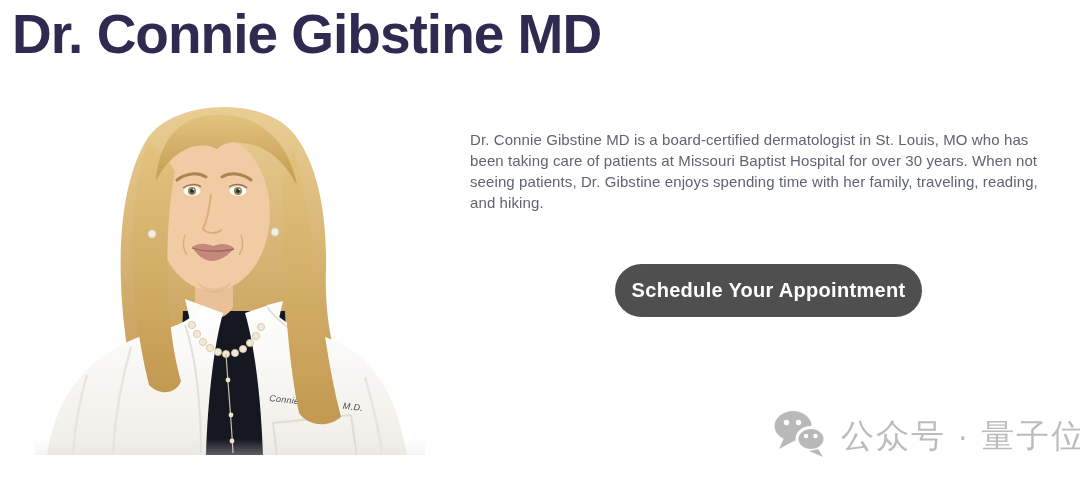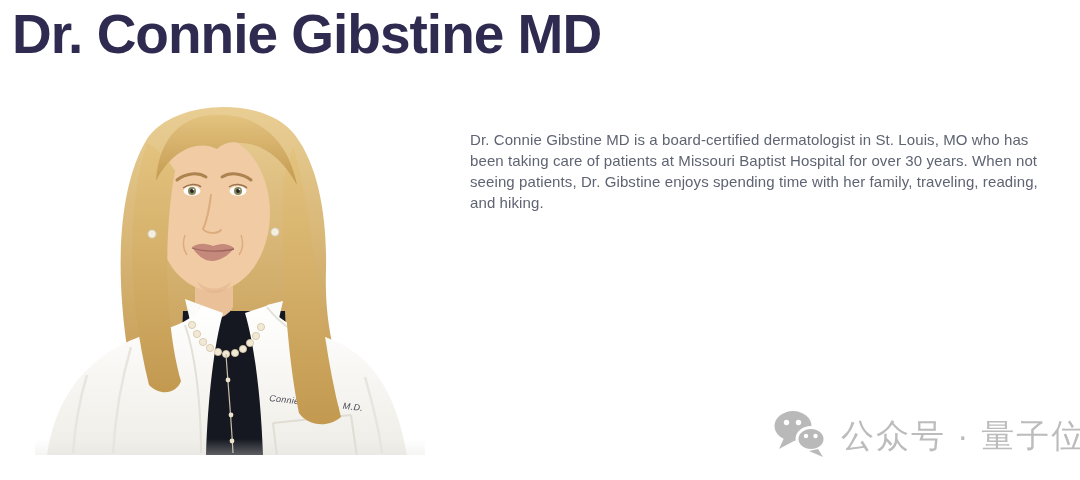--- a/index.html
+++ b/index.html
@@ -148,20 +148,21 @@
       <path d="M 150,150 C 147,158 148,164 152,170" stroke="#dcab7e" stroke-width="1.4" fill="none"></path>
       <path d="M 206,150 C 209,158 208,164 204,170" stroke="#dcab7e" stroke-width="1.4" fill="none"></path>
       <path d="M 157,162 C 165,157 172,159 178,161 C 184,159 191,157 199,163 C 193,172 183,176 177,176 C 169,176 162,170 157,162 Z" fill="#c5897b"></path>
       <path d="M 157,163 C 168,167 188,167 199,164" stroke="#9c655c" stroke-width="1.3" fill="none"></path>
     </svg>
     <div class="photo-fade"></div>
   </div>
 
   <p class="bio">Dr. Connie Gibstine MD is a board-certified dermatologist in St. Louis, MO who has been taking care of patients at Missouri Baptist Hospital for over 30 years. When not seeing patients, Dr. Gibstine enjoys spending time with her family, traveling, reading, and hiking.</p>
 
+  <button class="cta-button">Schedule Your Appointment</button>
 
   <div class="watermark">
     <span>
       <svg width="56" height="52" viewBox="0 0 56 50">
         <ellipse cx="21" cy="17" rx="18.5" ry="15" fill="#b9b9b9"></ellipse>
         <path d="M 12,29 L 7,40 L 22,32 Z" fill="#b9b9b9"></path>
         <circle cx="14.5" cy="13.5" r="2.7" fill="#ffffff"></circle>
         <circle cx="26.5" cy="13.5" r="2.7" fill="#ffffff"></circle>
         <ellipse cx="39" cy="30" rx="14" ry="11.5" fill="#b9b9b9" stroke="#ffffff" stroke-width="3"></ellipse>
         <path d="M 46,40 L 51,48 L 37,42 Z" fill="#b9b9b9"></path>

